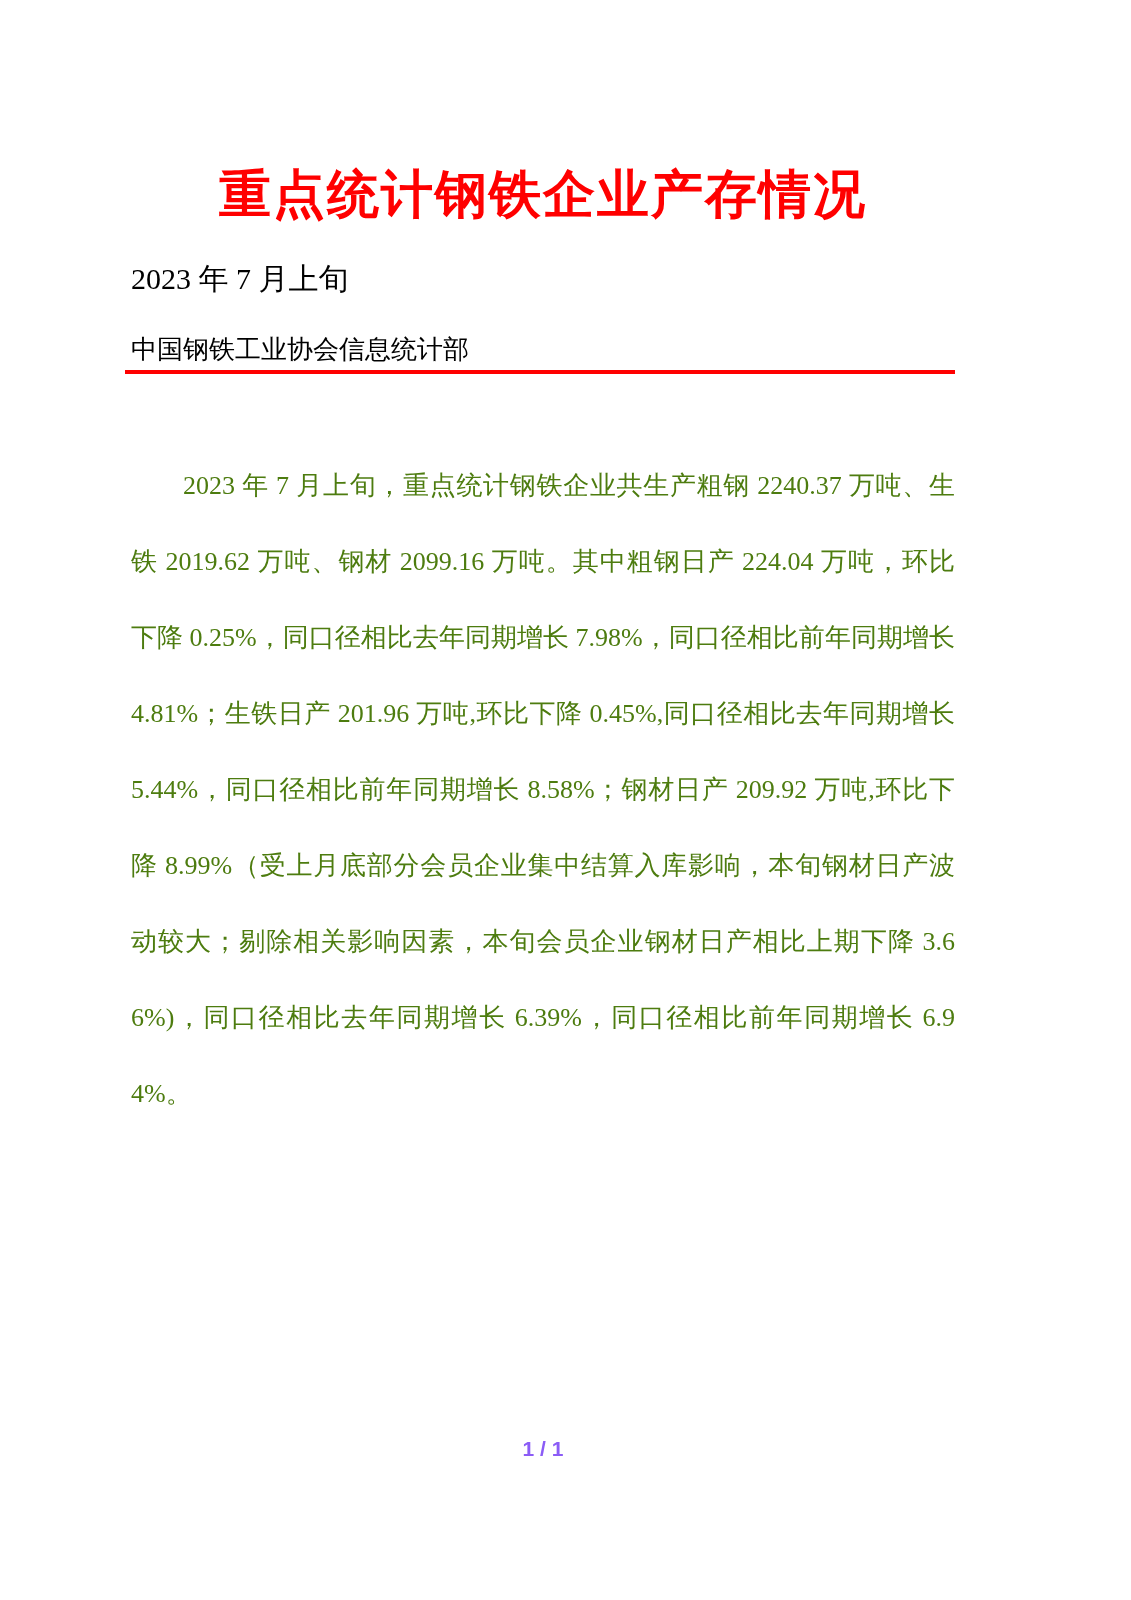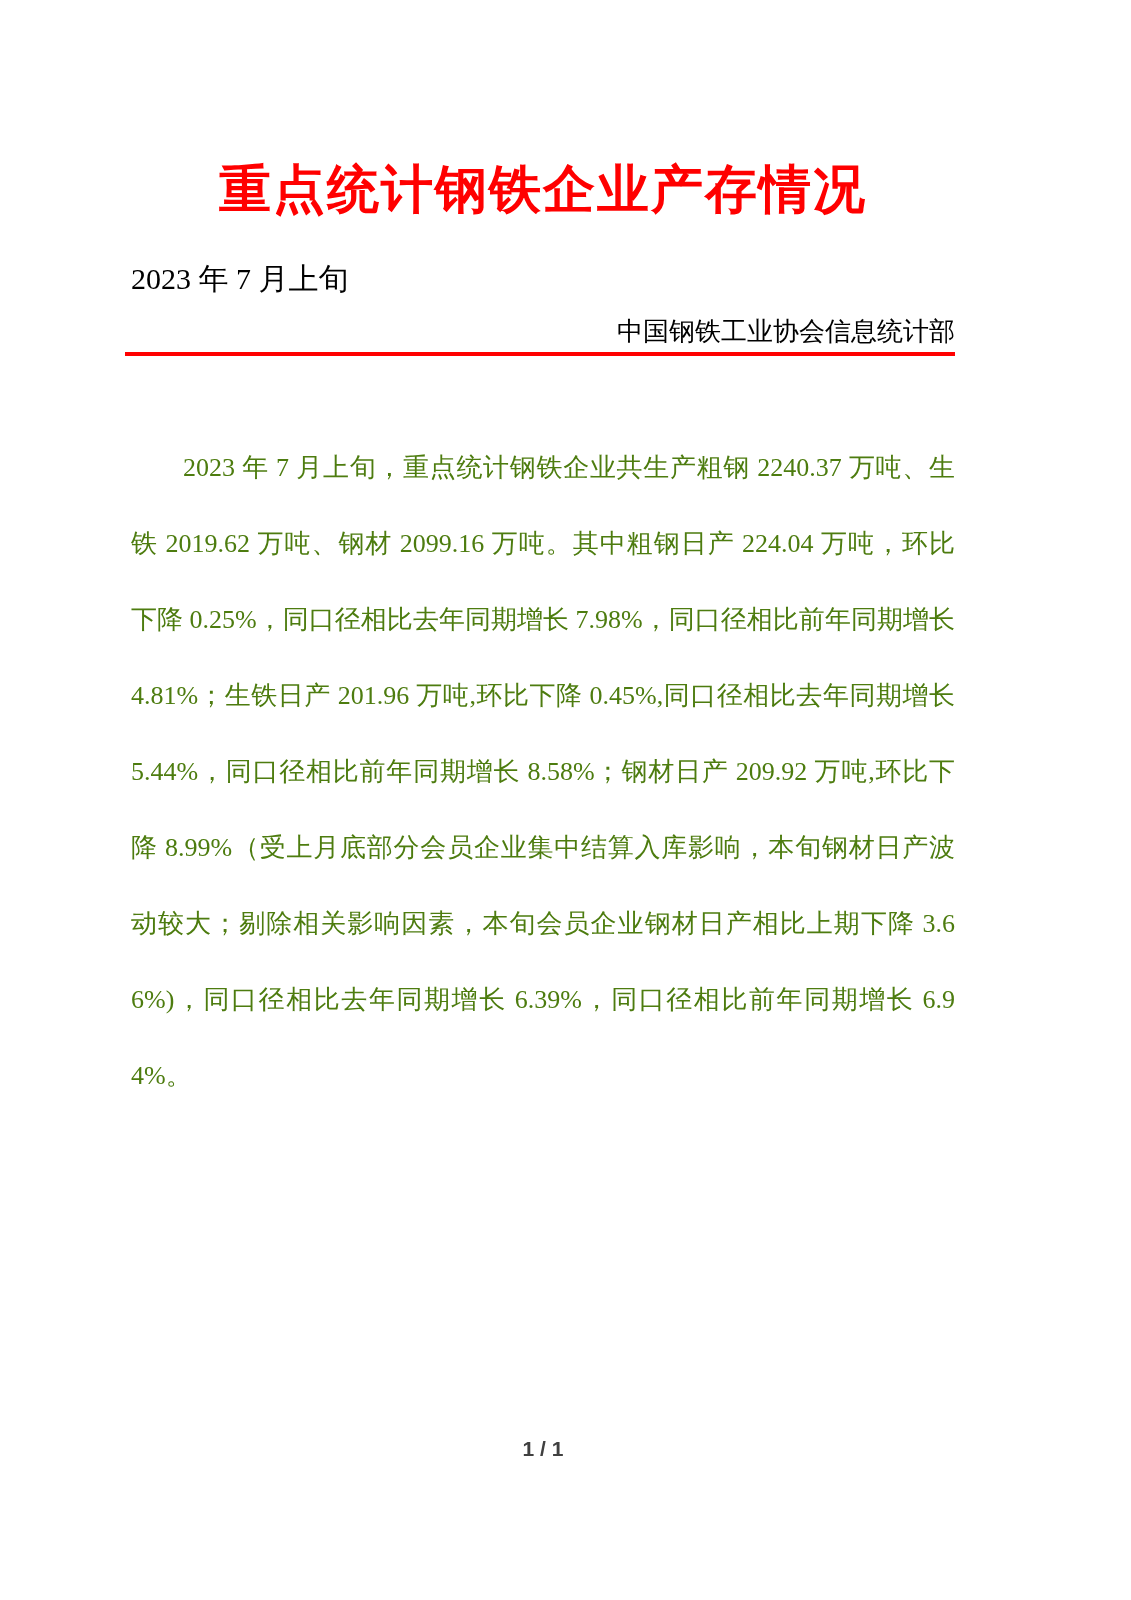--- a/index.html
+++ b/index.html
@@ -15,43 +15,43 @@
     position: relative;
     width: 1131px;
     height: 1600px;
     background: #ffffff;
     padding: 162px 176px 0 131px;
     font-family: "Liberation Serif", "DejaVu Serif", serif;
     color: #000000;
   }
 
   .doc-title {
-    font-family: Liberation Mono, monospace;
+    font-family: Liberation Sans, sans-serif;
     font-weight: 900;
     font-size: 52px;
     line-height: 64px;
     letter-spacing: 2px;
     color: #FF0000;
     text-align: center;
     white-space: nowrap;
   }
 
   .doc-subtitle {
     margin-top: 32px;
     font-size: 30px;
     line-height: 42px;
     text-align: left;
     color: #000000;
   }
 
   .doc-org {
-    margin-top: 14px;
+    margin-top: 32px;
     font-size: 26px;
     line-height: 36px;
-    text-align: right;
+    text-align: left;
     color: #000000;
   }
 
   .red-rule {
     margin-top: 2px;
     margin-left: -6px;
     width: calc(100% + 6px);
     height: 4px;
     background: #FF0000;
   }
@@ -76,21 +76,21 @@
 
   .page-footer {
     position: absolute;
     top: 1437px;
     left: 131px;
     width: 824px;
     text-align: center;
     font-family: "Liberation Sans", "DejaVu Sans", sans-serif;
     font-weight: bold;
     font-size: 21px;
-    color: #404040;
+    color: #8b5cf6;
   }
 </style>
 </head>
 <body>
 
 <div class="page">
 
   <h1 class="doc-title">重点统计钢铁企业产存情况</h1>
 
   <div class="doc-subtitle">2023 年 7 月上旬</div>

